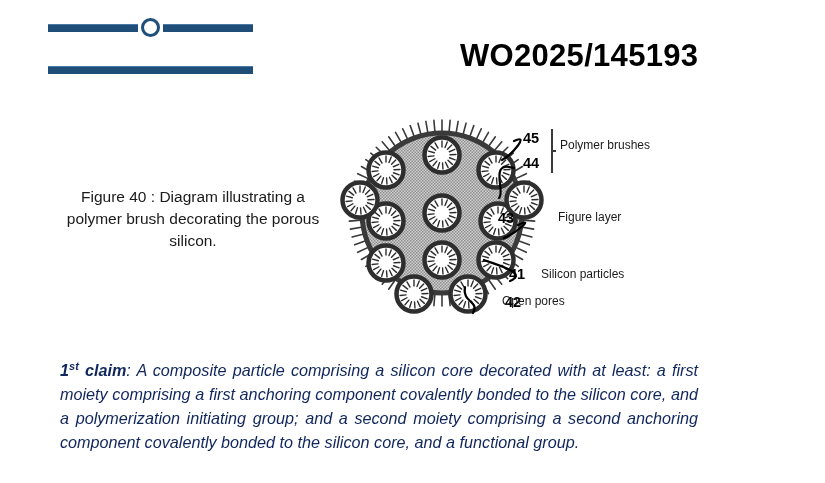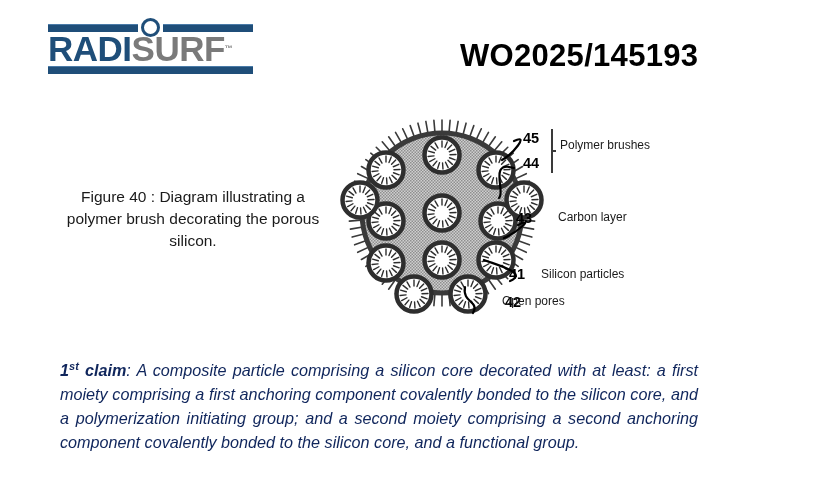--- a/index.html
+++ b/index.html
@@ -133,21 +133,21 @@
   .callout-text {
     position: absolute;
     font-family: "Liberation Sans", sans-serif;
     font-size: 12px;
     color: #1a1a1a;
     white-space: nowrap;
   }
   #num-45 { left: 523px; top: 130px; }
   #num-44 { left: 523px; top: 155px; }
   #txt-polymer-brushes { left: 560px; top: 138px; }
-  #num-43 { left: 516px; top: 210px; }
+  #num-43 { left: 498px; top: 210px; }
   #txt-carbon-layer { left: 558px; top: 210px; }
   #num-41 { left: 509px; top: 266px; }
   #txt-silicon-particles { left: 541px; top: 267px; }
   #num-42 { left: 476px; top: 294px; padding-left: 29px; }
   #txt-open-pores { left: 502px; top: 294px; }
 
   #bracket {
     position: absolute;
     left: 548px;
     top: 129px;
@@ -193,23 +193,20 @@
     vertical-align: super;
   }
 </style>
 </head>
 <body>
 
 <div id="logo">
   <div class="bar-top"></div>
   <div class="notch-mask"></div>
   <div class="notch"></div>
-  <div class="wordmark">
-    <span class="wm-a">RADI</span><span class="wm-b">SURF</span><span class="tm">™</span>
-  </div>
   <div class="bar-bot"></div>
 </div>
 
 <div id="patent-number">WO2025/145193</div>
 
 <div id="figure-caption">Figure 40 : Diagram illustrating a polymer brush decorating the porous silicon.</div>
 
 <div id="diagram">
   <svg width="380" height="215" viewBox="0 0 380 215" xmlns="http://www.w3.org/2000/svg">
     <defs>
@@ -1158,21 +1155,21 @@
 <div class="callout-num" id="num-44">44</div>
 
 <div id="bracket">
   <div class="vline"></div>
   <div class="tick"></div>
 </div>
 
 <div class="callout-text" id="txt-polymer-brushes">Polymer brushes</div>
 
 <div class="callout-num" id="num-43">43</div>
-<div class="callout-text" id="txt-carbon-layer">Carbon layer</div>
+<div class="callout-text" id="txt-carbon-layer">Figure layer</div>
 
 <div class="callout-num" id="num-41">41</div>
 <div class="callout-text" id="txt-silicon-particles">Silicon particles</div>
 
 <div class="callout-num" id="num-42">42</div>
 <div class="callout-text" id="txt-open-pores">Open pores</div>
 
 <div id="claim"><span class="claim-lead"><span>1</span><span class="sup">st</span><span> claim</span></span><span>: A composite particle comprising a silicon core decorated with at least: a first moiety comprising a first anchoring component covalently bonded to the silicon core, and a polymerization initiating group; and a second moiety comprising a second anchoring component covalently bonded to the silicon core, and a functional group.</span></div>
 
 </body></html>

